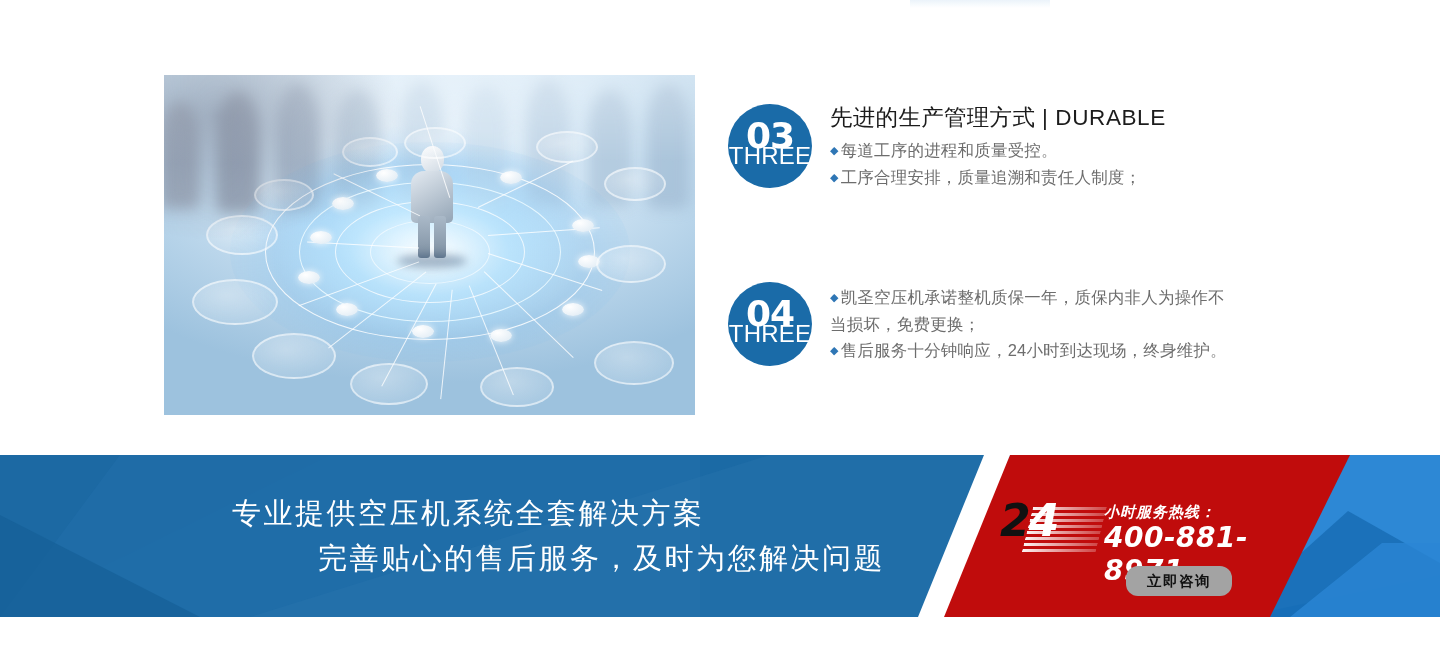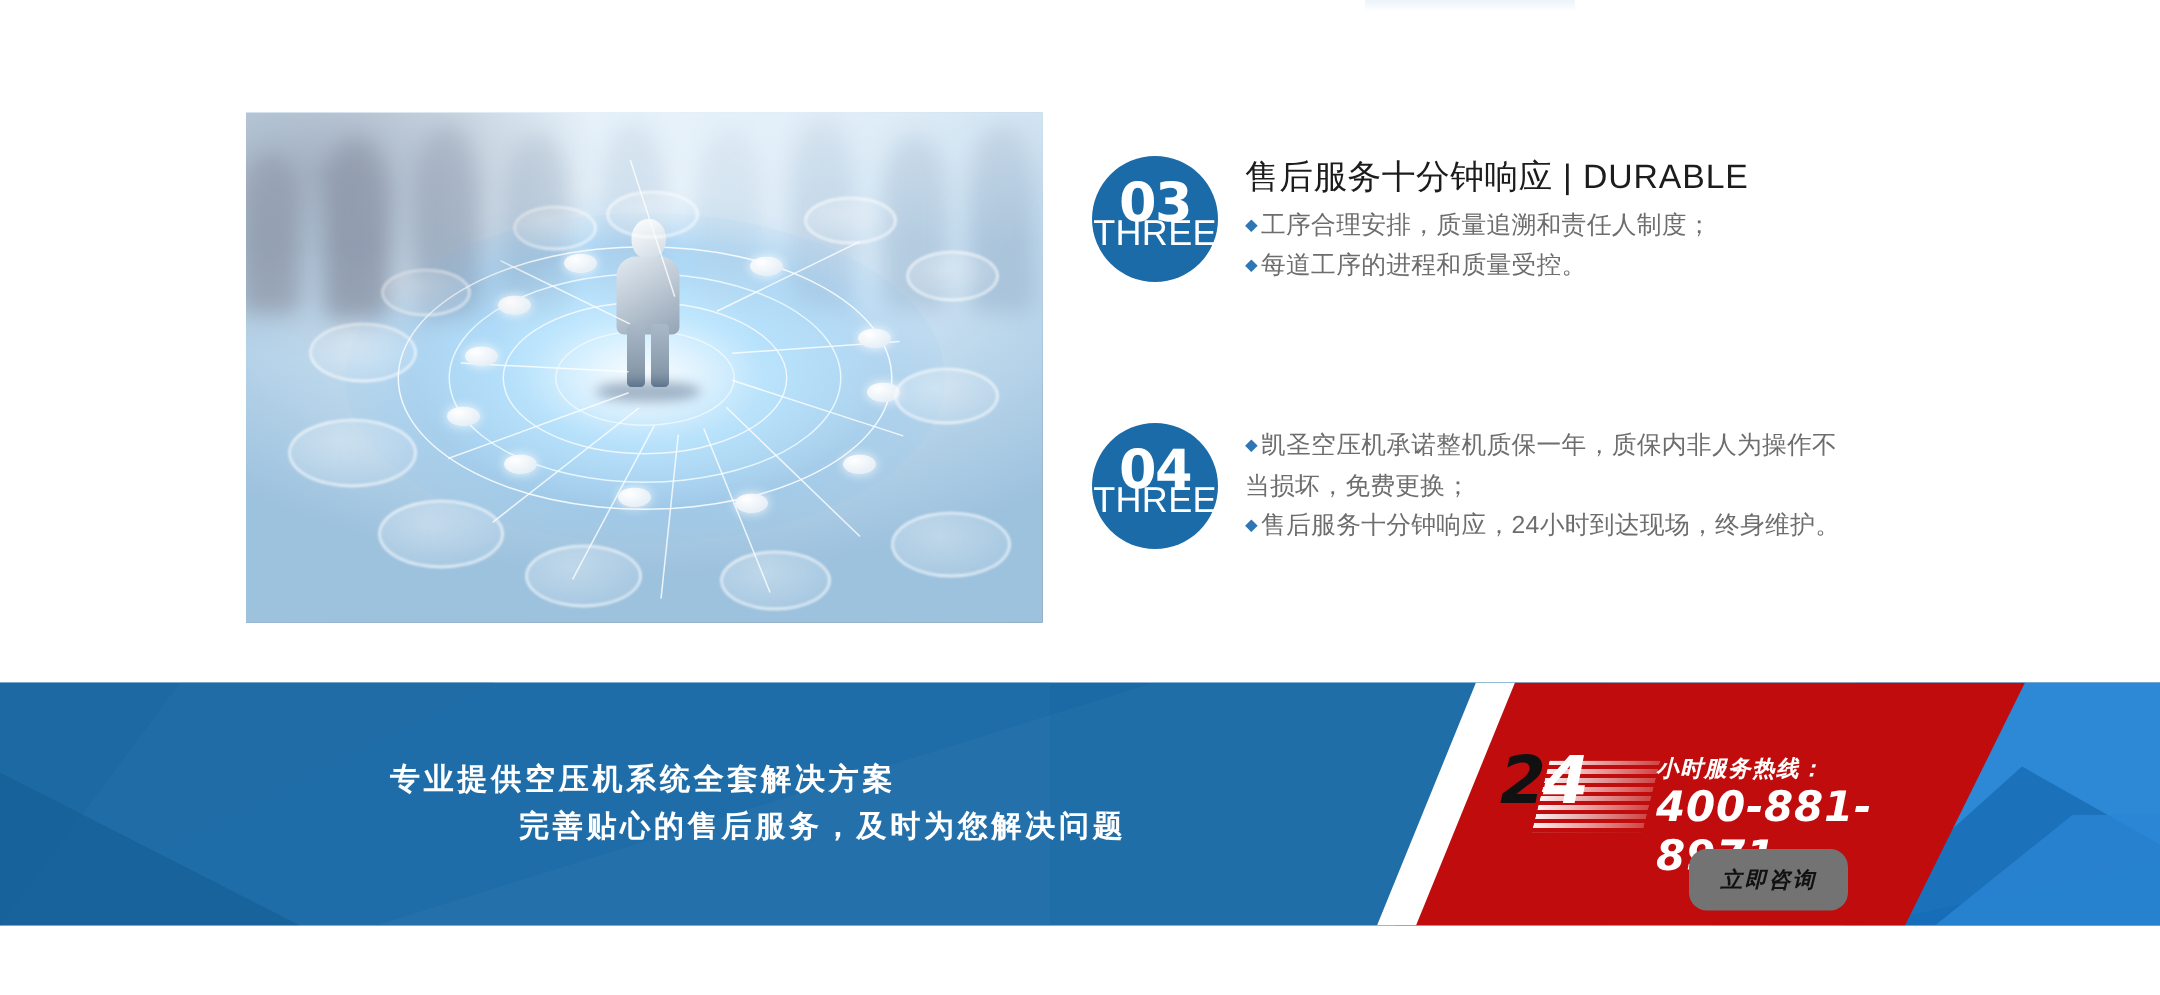--- a/index.html
+++ b/index.html
@@ -154,21 +154,21 @@
   .rb3{ right:0; top:56px; width:210px; height:106px; background:#1669b0;
         clip-path:polygon(0 106px, 118px 0, 210px 52px, 210px 106px); opacity:.75;}
   .rb4{ right:0; top:88px; width:150px; height:74px; background:#2b86d4;
         clip-path:polygon(0 74px, 92px 0, 150px 0, 150px 74px); opacity:.8;}
 
   .banner-text{
     position:absolute; left:0; top:0; width:940px; height:162px;
     color:#ffffff; display:flex; flex-direction:column;
     justify-content:center; padding-left:232px;
   }
-  .bt-line{ font-size:20px; letter-spacing:2.5px; line-height:1.55; font-weight:bold;margin-left:28px; }
+  .bt-line{ font-size:29px; letter-spacing:2.5px; line-height:1.55; font-weight:normal; }
   .bt-line.l2{ padding-left:86px; }
 
   
   .hotline{ position:absolute; left:1000px; top:46px; width:260px; height:70px; }
   .h24{
     position:absolute; left:0; top:-2px; font-size:44px; font-weight:bold;
     font-style:italic; line-height:1; letter-spacing:-2px;
     font-family:"DejaVu Sans","Liberation Sans",sans-serif;
   }
   .h24 .d2{ color:#111; }
@@ -182,24 +182,24 @@
   .h-label{
     position:absolute; left:104px; top:2px; color:#fff; font-size:15px;
     font-weight:bold; font-style:italic; letter-spacing:1px;text-align:center;
   }
   .h-number{
     position:absolute; left:104px; top:20px; color:#fff; font-size:28px;
     font-weight:bold; font-style:italic; letter-spacing:.5px;
     font-family:"DejaVu Sans","Liberation Sans",sans-serif;
   }
   .cta{
-    position:absolute; left:1126px; top:566px; width:106px; height:41px;
-    background:#737373; border-radius:12px; color:#111;
+    position:absolute; left:1126px; top:566px; width:106px; height:30px;
+    background:#a3a3a3; border-radius:12px; color:#111;
     display:flex; align-items:center; justify-content:center;
-    font-size:14.5px; font-weight:bold; letter-spacing:1.5px;font-style:italic;
+    font-size:14.5px; font-weight:bold; letter-spacing:1.5px;
   }
 </style>
 </head>
 <body>
 
 <div class="top-remnant"></div>
 
 <section class="features">
 
   <div class="net-img">
@@ -271,27 +271,27 @@
     <div class="vignette"></div>
   </div>
 
   <div class="feat f1">
     <div class="badge">
       <span class="num">03</span>
       <span class="word">THREE</span>
     </div>
     <div class="feat-body">
       <div class="feat-title">
-        <span>售后服务十分钟响应</span><span class="en"> | </span><span class="en">DURABLE</span>
+        <span>先进的生产管理方式</span><span class="en"> | </span><span class="en">DURABLE</span>
+      </div>
+      <div class="feat-li">
+        <span class="dot">◆</span><span>每道工序的进程和质量受控。</span>
       </div>
       <div class="feat-li">
         <span class="dot">◆</span><span>工序合理安排，质量追溯和责任人制度；</span>
-      </div>
-      <div class="feat-li">
-        <span class="dot">◆</span><span>每道工序的进程和质量受控。</span>
       </div>
     </div>
   </div>
 
   <div class="feat f2">
     <div class="badge">
       <span class="num">04</span>
       <span class="word">THREE</span>
     </div>
     <div class="feat-body">

